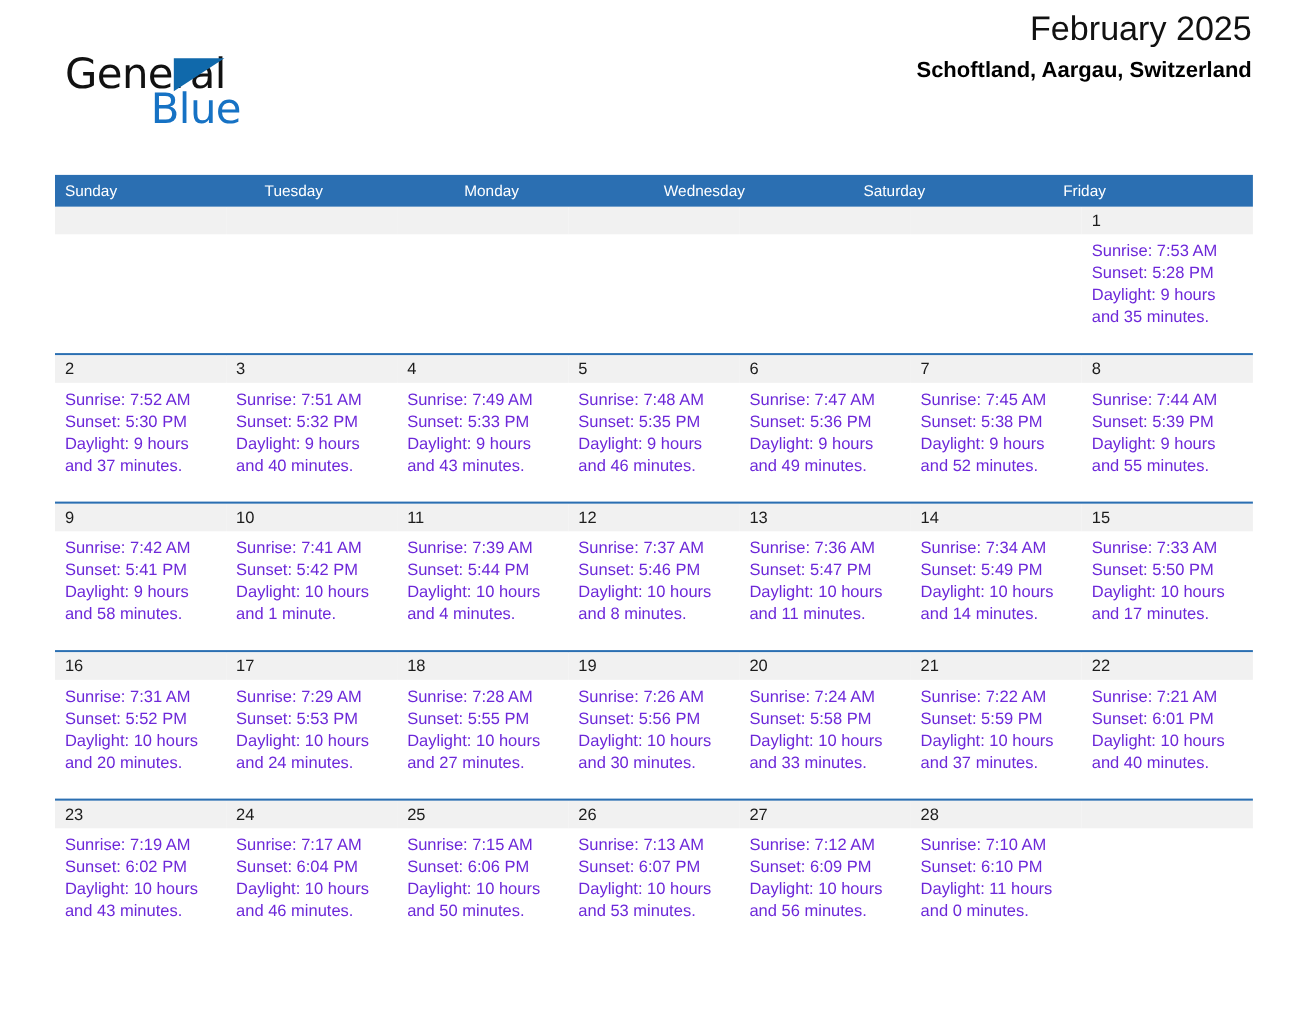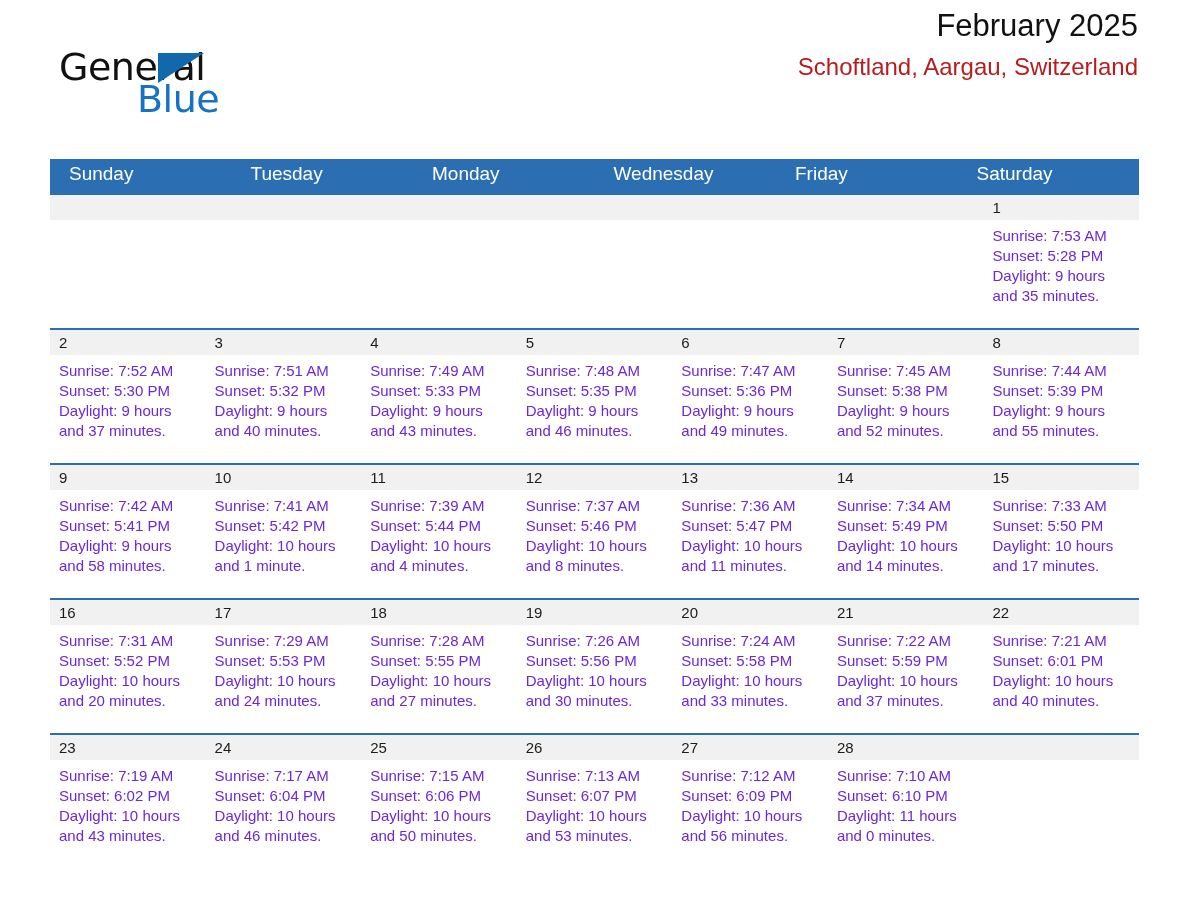--- a/index.html
+++ b/index.html
@@ -73,46 +73,46 @@
   }
   .cal-title {
     font-size: 31px;
     font-weight: 400;
     line-height: 1.15;
     color: #111111;
     white-space: nowrap;
   }
   .cal-subtitle {
     margin-top: 9px;
-    font-size: 24px;
-    font-weight: 400;
-    color: #b91c1c;
+    font-size: 20px;
+    font-weight: 700;
+    color: #000000;
     white-space: nowrap;
   }
 
   
   .calendar {
     position: absolute;
     left: 50px;
     top: 159px;
     width: 1089px;
   }
   .cal-head {
     display: flex;
     background: #2b6fb2;
   }
   .cal-head .hcell {
     flex: 1 1 0;
     min-width: 0;
-    height: 36px;
+    height: 29px;
     line-height: 29px;
-    padding-left: 19px;
+    padding-left: 9px;
     box-sizing: border-box;
     color: #ffffff;
-    font-size: 19px;
+    font-size: 14px;
   }
 
   .week {
     display: flex;
     border-top: 2px solid #2b6fb2;
   }
   .week:first-of-type {
     border-top: none;
   }
   .daycell {
@@ -162,22 +162,22 @@
     </div>
   </div>
 
   <div class="calendar">
 
     <div class="cal-head">
       <div class="hcell">Sunday</div>
       <div class="hcell">Tuesday</div>
       <div class="hcell">Monday</div>
       <div class="hcell">Wednesday</div>
+      <div class="hcell">Saturday</div>
       <div class="hcell">Friday</div>
-      <div class="hcell">Saturday</div>
     </div>
 
     <div id="weeks-container">
         <div class="week">
           <div class="daycell empty">
             <div class="daynum-band"></div>
           </div>
           <div class="daycell empty">
             <div class="daynum-band"></div>
           </div>

